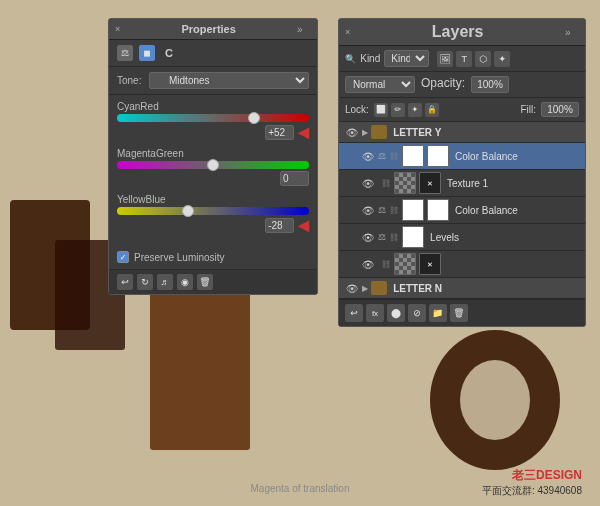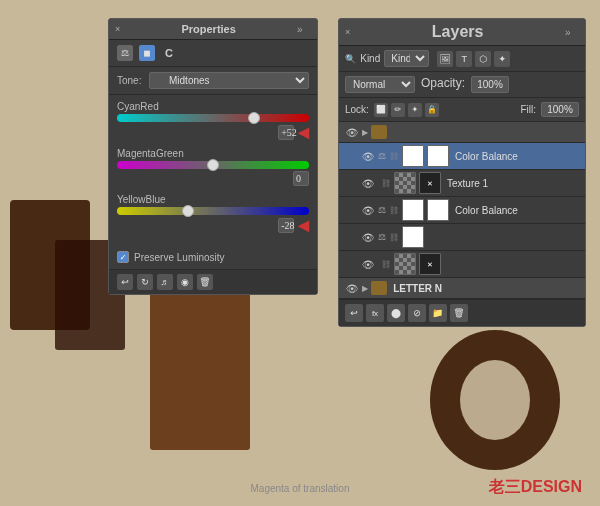--- a/index.html
+++ b/index.html
@@ -181,24 +181,23 @@
       display: flex;
       justify-content: flex-end;
       align-items: center;
       gap: 4px;
     }
     .slider-value-box {
       background: #555;
       border: 1px solid #666;
       color: #ddd;
       font-size: 10px;
-      width: 16px;
+      width: 29px;
       border-radius: 2px;
       padding: 1px 2px;
-      font-family: Liberation Serif, serif;
     }
     .slider-arrow {
       color: #cc3333;
       font-size: 14px;
       font-weight: bold;
     }
     .preserve-row {
       display: flex;
       align-items: center;
       gap: 5px;
@@ -456,21 +455,21 @@
       font-size: 10px;
       color: #888;
     }
     .footer-brand {
       position: absolute;
       bottom: 8px;
       right: 18px;
       text-align: right;
     }
     .brand-name {
-      font-size: 16px;
+      font-size: 12px;
       color: #cc3333;
       font-weight: bold;
     }
     .brand-sub {
       font-size: 10px;
       color: #333;
     }
 
     .small-x {
       color: #aaa;
@@ -603,20 +602,21 @@
     <span class="fill-label">Fill:</span>
     <input class="fill-input" type="text" value="100%" style="">
   </div>
 
   <div class="layers-list">
 
     <div class="layer-group-header">
       <span class="visibility-eye">👁</span>
       <span class="chevron">▶</span>
       <div class="folder-icon"></div>
+      <span class="group-name">LETTER Y</span>
     </div>
 
     <div class="layer-item selected">
       <span class="visibility-eye">👁</span>
       <span class="layer-fx-icon">⚖</span>
       <span class="layer-chain">⛓</span>
       <div class="layer-thumb layer-thumb-white"></div>
       <div class="layer-thumb layer-thumb-white"></div>
       <span class="layer-name">Color Balance</span>
     </div>
@@ -639,20 +639,21 @@
       <div class="layer-thumb layer-thumb-white"></div>
       <div class="layer-thumb layer-thumb-white"></div>
       <span class="layer-name">Color Balance</span>
     </div>
 
     <div class="layer-item">
       <span class="visibility-eye">👁</span>
       <span class="layer-fx-icon">⚖</span>
       <span class="layer-chain">⛓</span>
       <div class="layer-thumb layer-thumb-white"></div>
+      <span class="layer-name">Levels</span>
     </div>
 
     <div class="layer-item">
       <span class="visibility-eye">👁</span>
       <span class="layer-fx-icon"></span>
       <span class="layer-chain">⛓</span>
       <div class="layer-thumb layer-thumb-checker"></div>
       <div class="layer-thumb" style="background:#222;border:1px solid #666;">
         <span style="color:#fff;font-size:7px;display:block;text-align:center;line-height:22px;">✕</span>
       </div>
@@ -672,13 +673,14 @@
     <div class="layers-bottom-icon">⬤</div>
     <div class="layers-bottom-icon">⊘</div>
     <div class="layers-bottom-icon">📁</div>
     <div class="layers-bottom-icon">🗑</div>
   </div>
 </div>
 
 <div class="footer-text">Magenta of translation</div>
 <div class="footer-brand">
   <div class="brand-name">老三DESIGN</div>
+  <div class="brand-sub">平面交流群: 43940608</div>
 </div>
 
 </body></html>

